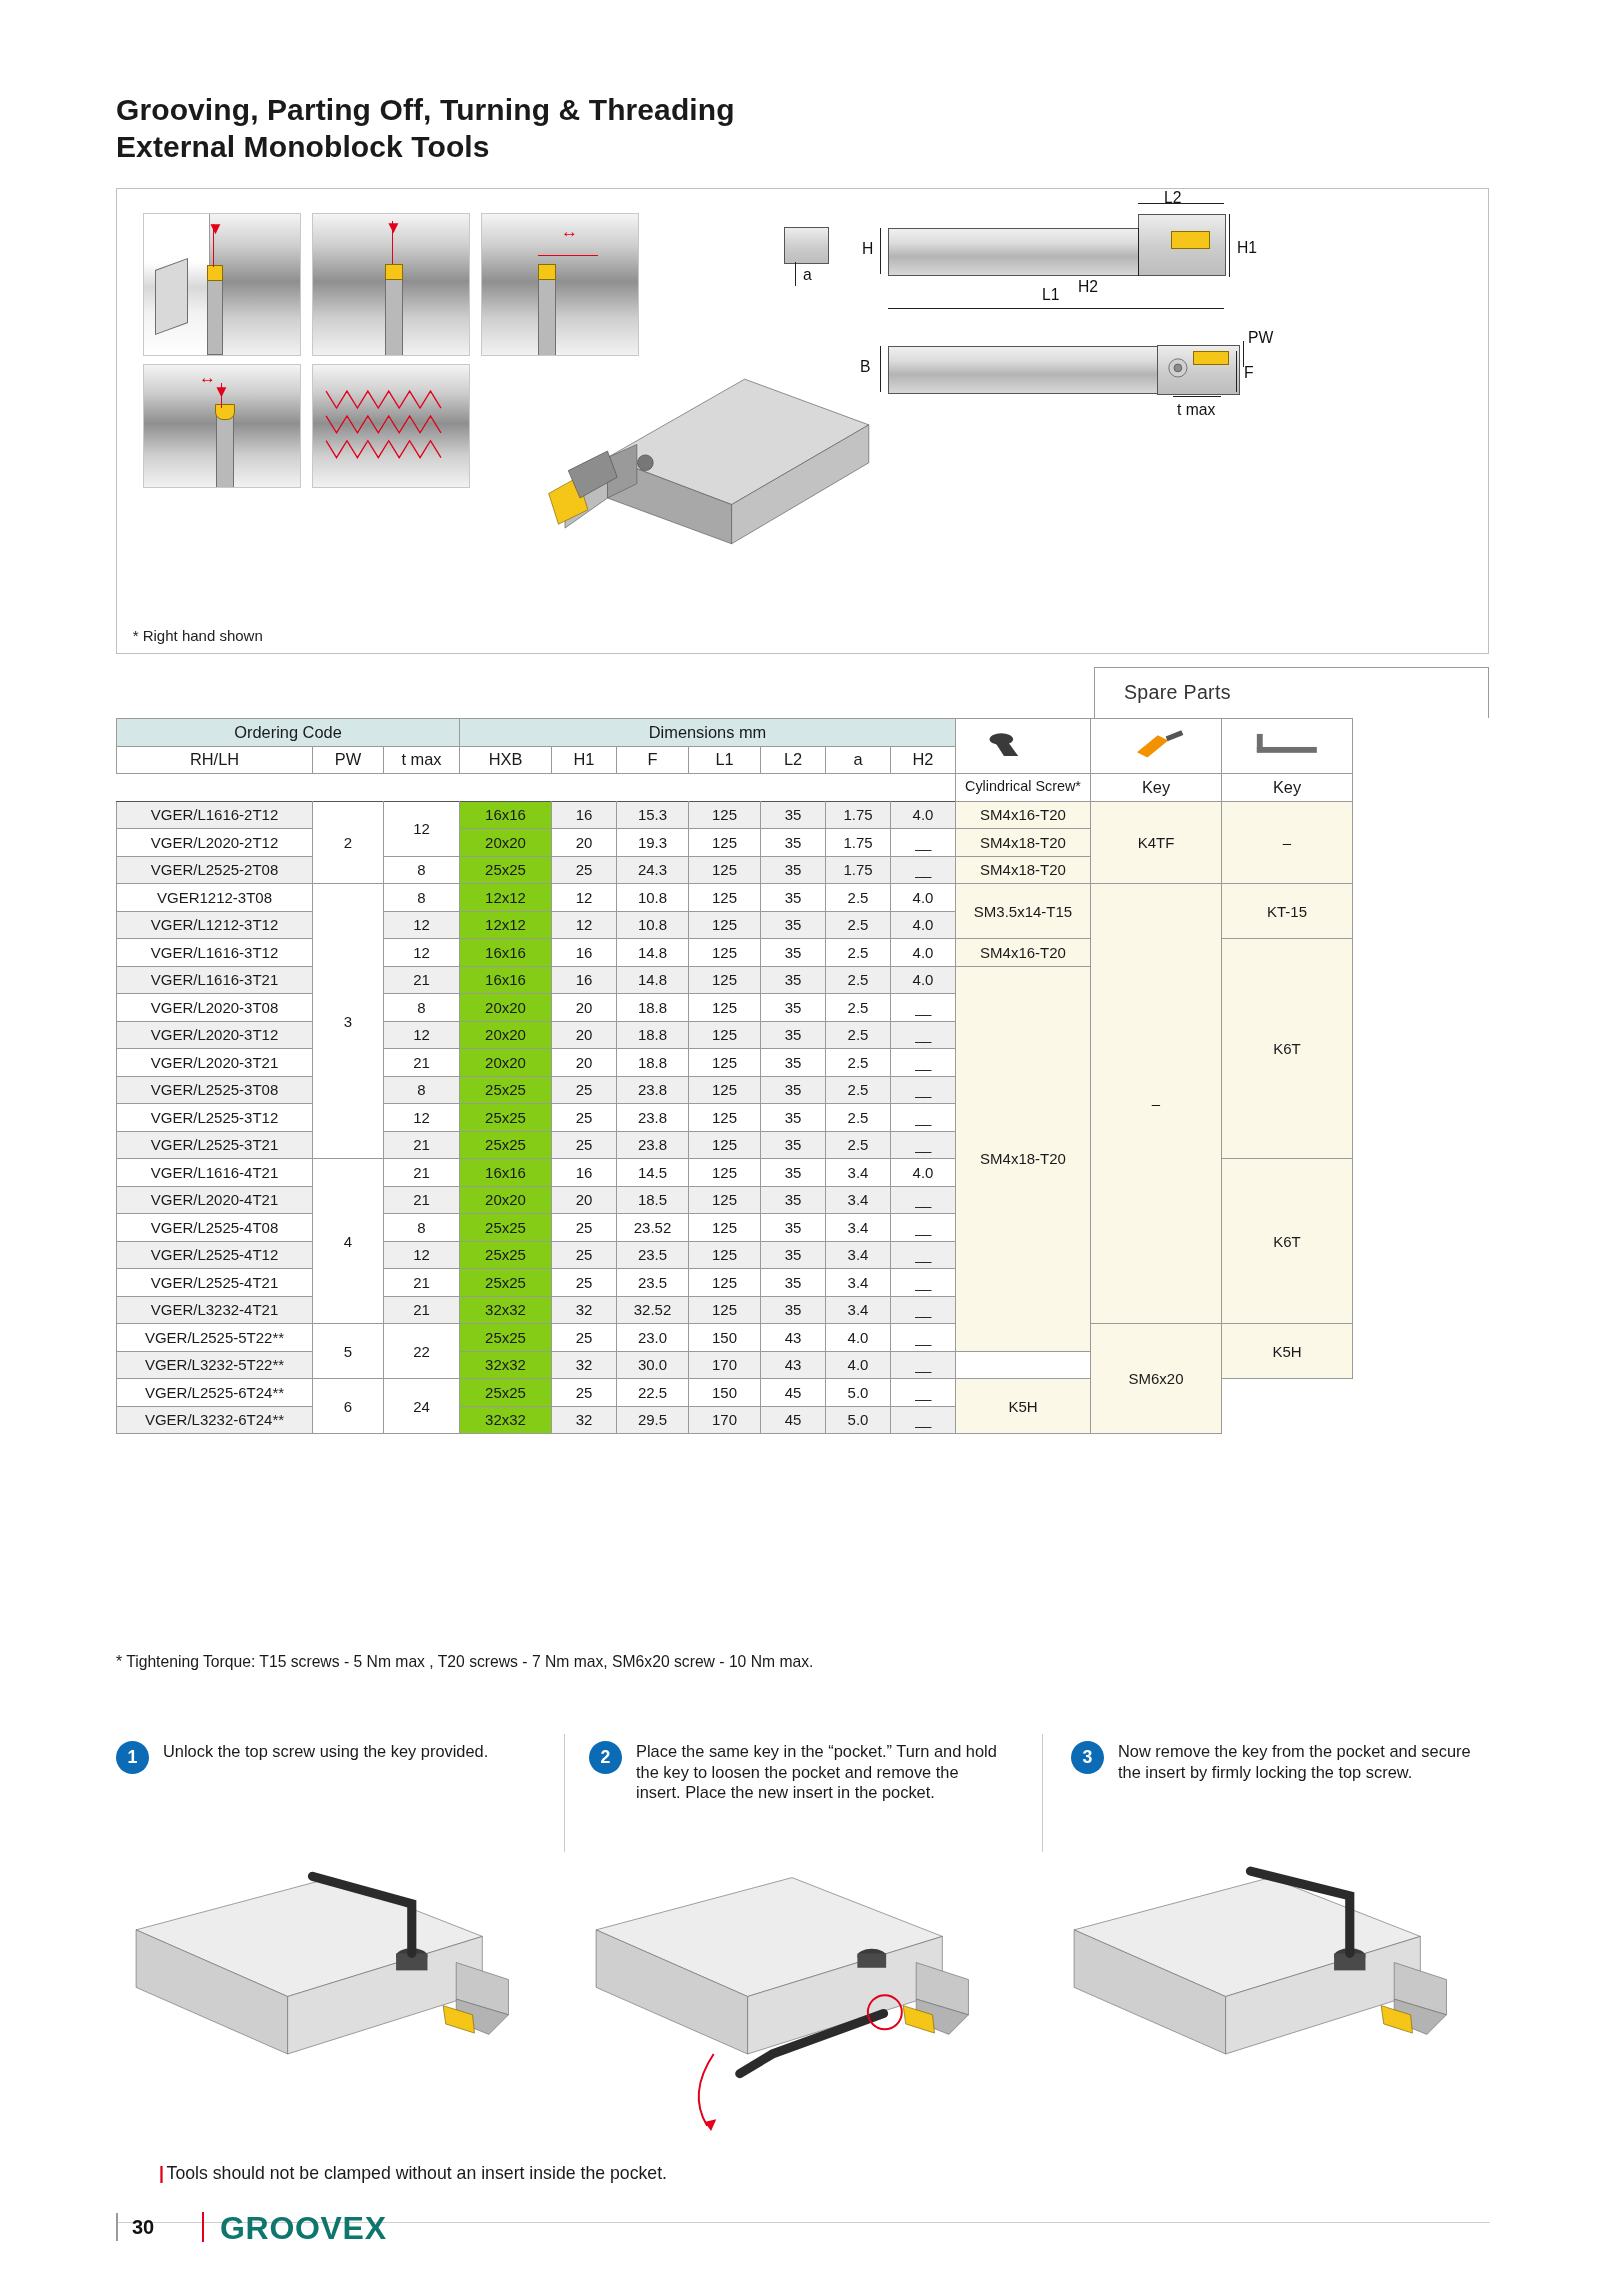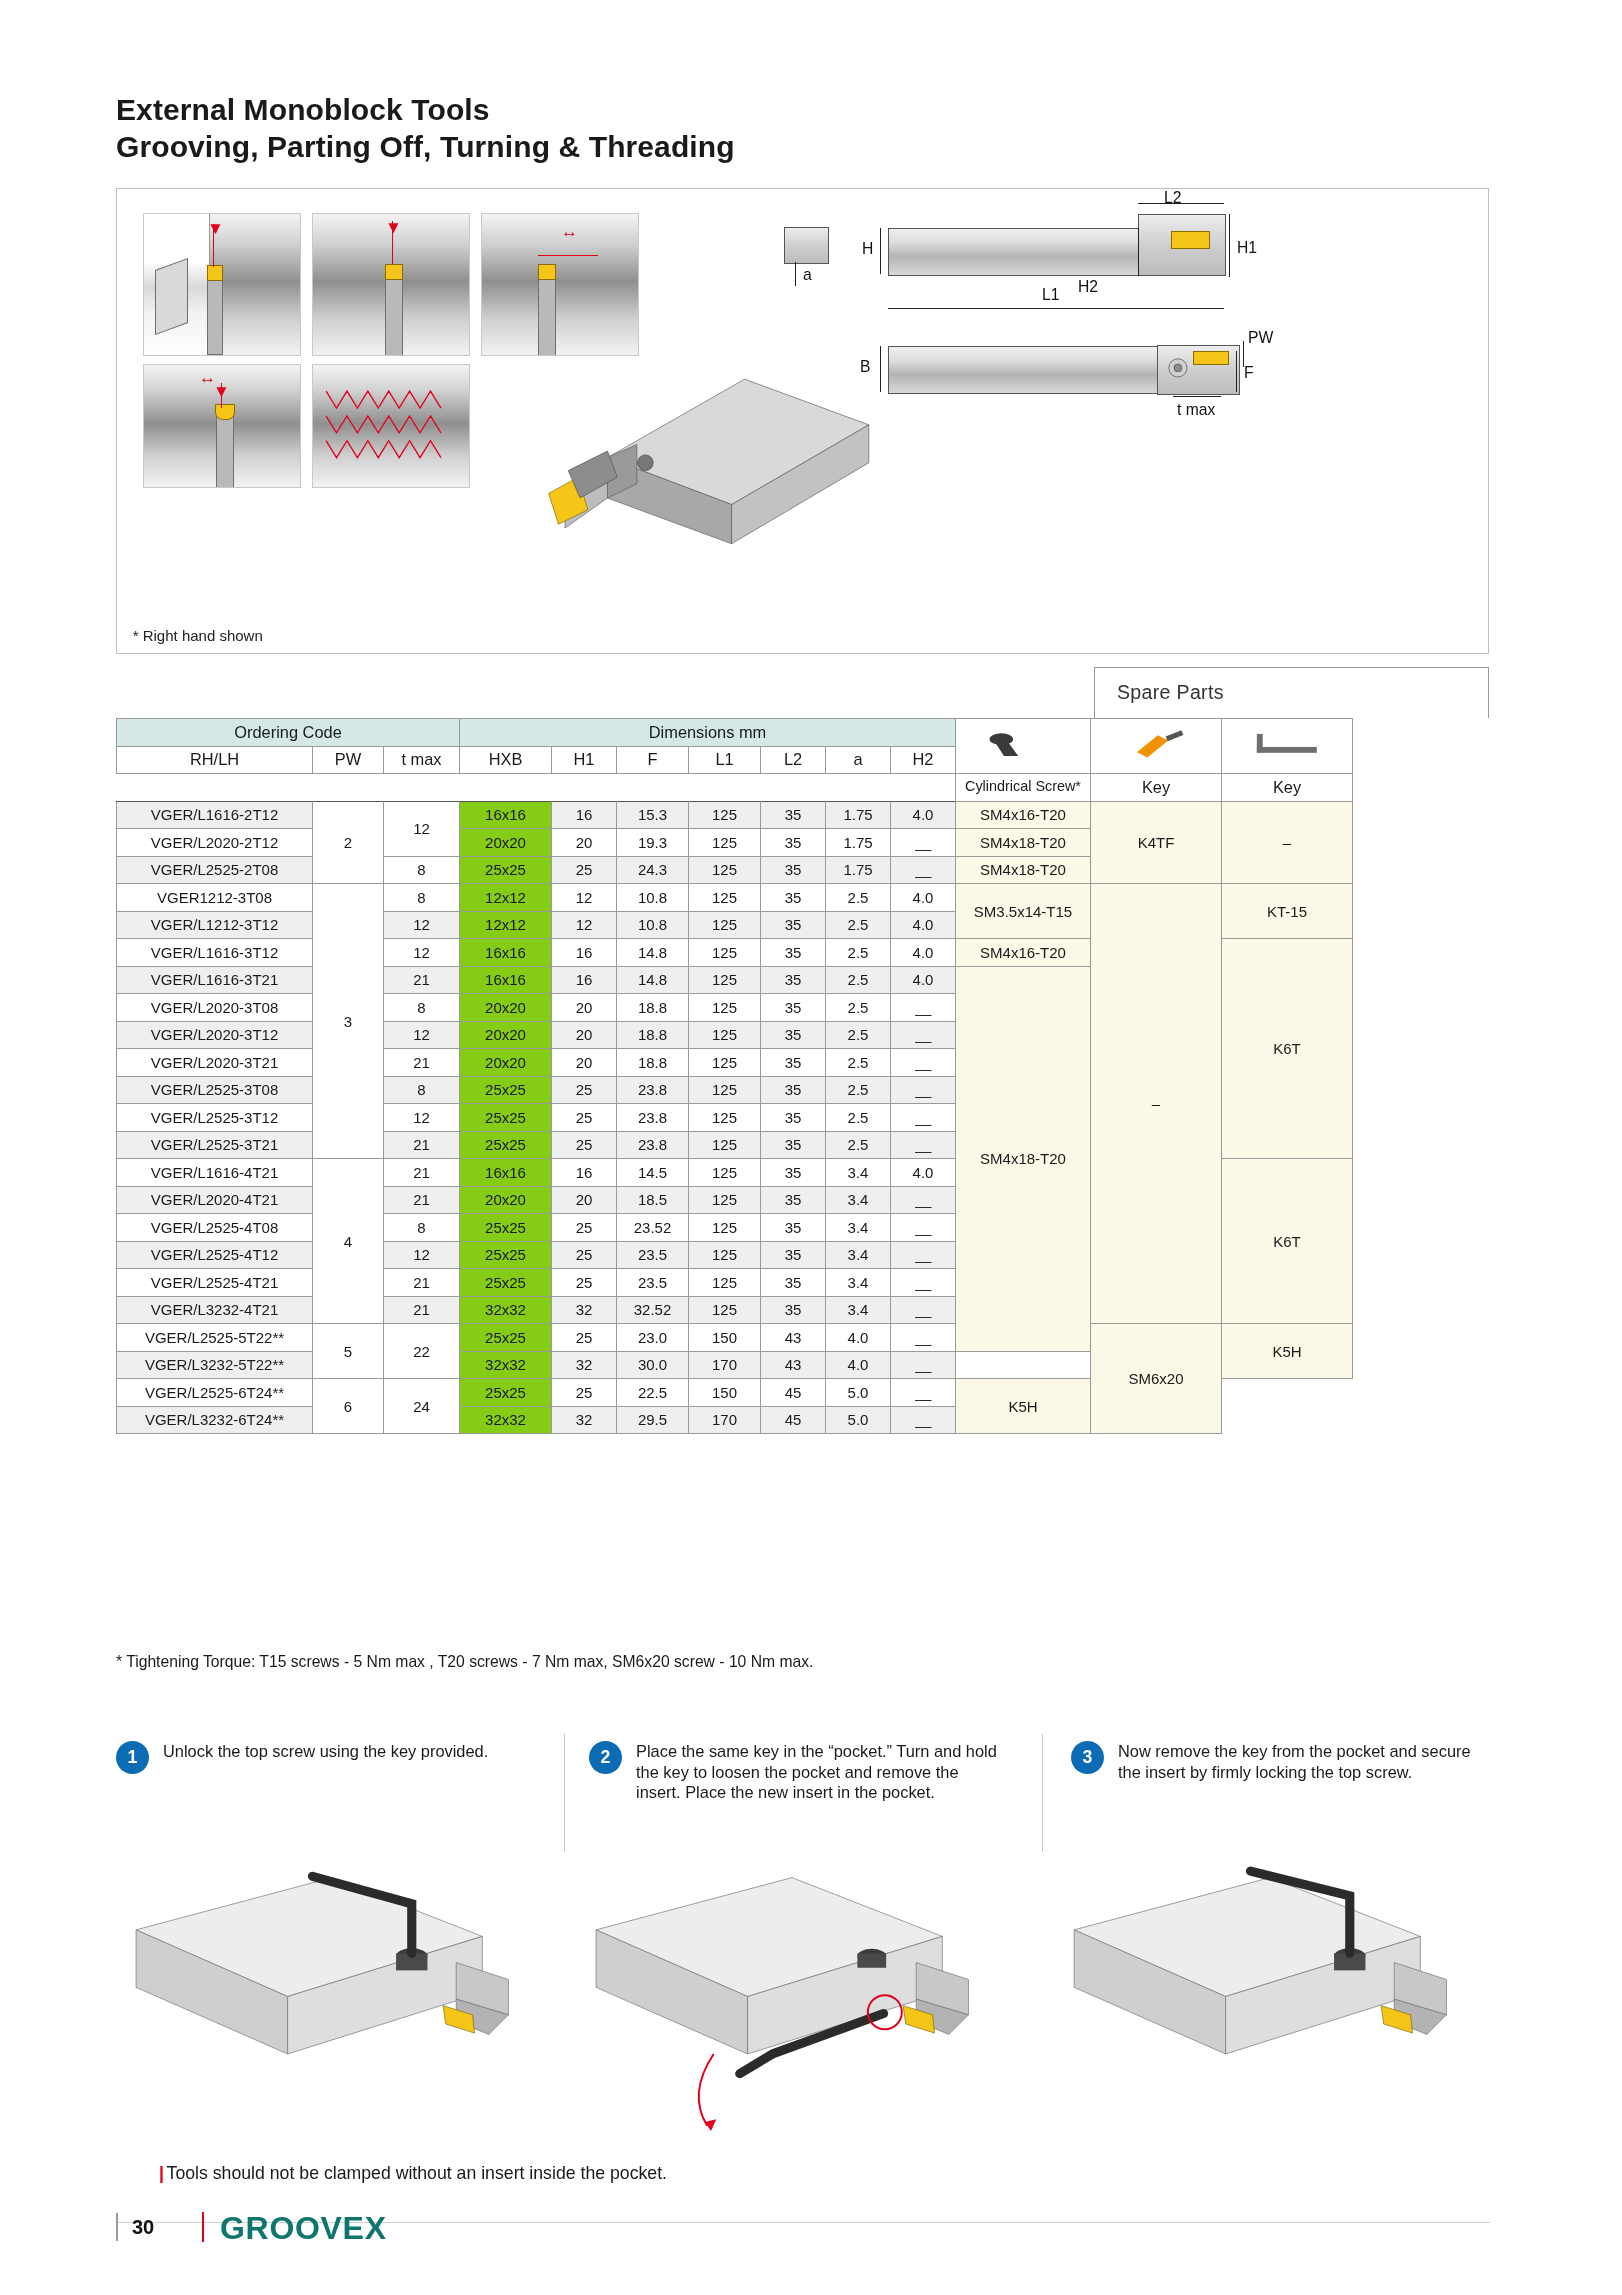--- a/index.html
+++ b/index.html
@@ -126,21 +126,21 @@
     top: 667px;
     width: 395px;
     height: 51px;
     border: 0.7px solid #9a9a9a;
     border-bottom: none;
     background: #ffffff;
     box-sizing: border-box;
   }
   .spare-box .lbl {
     position: absolute;
-    left: 22px;
+    left: 29px;
     top: 13px;
     font-size: 19.6px;
     color: #333;
     letter-spacing: 0.3px;
   }
 
   
   table.main {
     position: absolute;
     left: 116px;
@@ -294,22 +294,22 @@
     color: #0f766e;
     text-align: center;
   }
 </style>
 </head>
 <body>
 
 <div class="page">
 
   <div class="title-block">
+    <div class="title-line">Grooving, Parting Off, Turning &amp; Threading</div>
     <div class="title-line">External Monoblock Tools</div>
-    <div class="title-line">Grooving, Parting Off, Turning &amp; Threading</div>
   </div>
 
   <div class="figure-box">
 
     <div class="appcell" style="left:26px; top:23.6px; width:158px; height:143px;">
       <div class="wp"></div>
       <div class="tool-blade" style="left:63px; top:60px; width:14.4px; height:79px;"></div>
       <div class="insert-y" style="left:63px; top:51px; width:14.4px; height:14.4px;"></div>
       <div class="redline" style="left:69px; top:10.5px; width:1.3px; height:43px;"></div>
       <div class="arrow-red" style="left:63px; top:6.5px;">▼</div>

